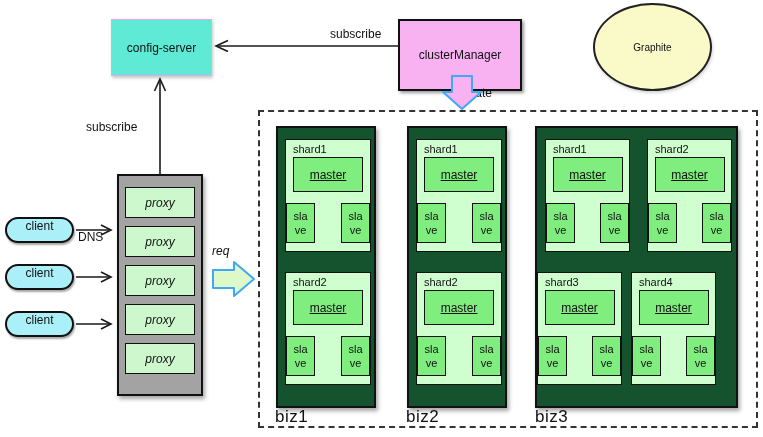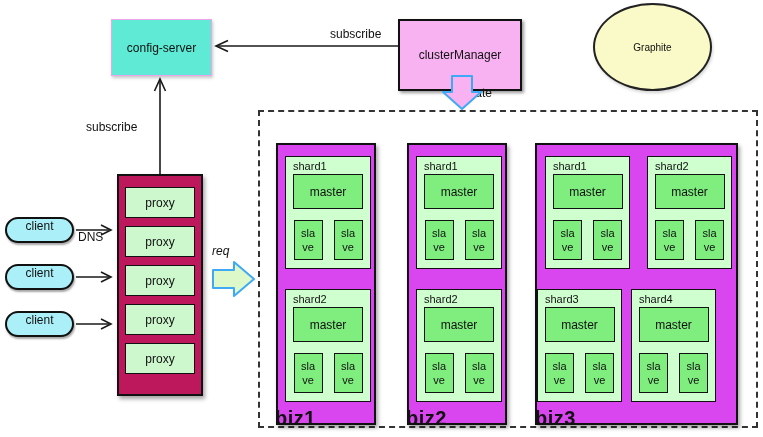--- a/index.html
+++ b/index.html
@@ -15,41 +15,41 @@
   #graphite{left:593px;top:3px;width:119px;height:88px;background:#FAF9C8;
         border:2px solid #222;border-radius:50%;font-size:10px;
         box-shadow:1px 2px 3px rgba(150,150,150,.4);}
 
   .client{position:absolute;left:5px;width:69px;height:26px;background:#ABF0F8;
         border:2px solid #111;border-radius:13px;display:flex;align-items:flex-start;
         justify-content:center;font-size:12px;box-sizing:border-box;
         box-shadow:1px 2px 2px rgba(0,0,0,.35);}
 
   #proxy-group{position:absolute;left:117px;top:174px;width:86px;height:222px;
-        background:#be185d;border:2px solid #111;box-sizing:border-box;
+        background:#a3a3a3;border:2px solid #111;box-sizing:border-box;
         display:flex;flex-direction:column;align-items:center;padding-top:11px;gap:8px;
-        box-shadow:2px 3px 4px rgba(0,0,0,.35);}
+        box-shadow:2px 3px 4px rgba(0,0,0,.35);font-style:italic;}
   .proxy{width:70px;height:31px;background:#CDF8CD;border:1.6px solid #111;
         box-sizing:border-box;display:flex;align-items:center;justify-content:center;
         font-size:12px;flex:0 0 auto;}
 
   #dashed-zone{position:absolute;left:258px;top:110px;width:500px;height:318px;
         border:2px dashed #333;box-sizing:border-box;}
 
-  .biz{position:absolute;top:126px;height:282px;background:#d946ef;border:2px solid #111;
-        box-sizing:border-box;box-shadow:2px 3px 4px rgba(0,0,0,.35);margin-top:17px;}
-  .biz-label{position:absolute;top:407px;font-size:20px;letter-spacing:.5px;font-weight:bold;}
+  .biz{position:absolute;top:126px;height:282px;background:#14532d;border:2px solid #111;
+        box-sizing:border-box;box-shadow:2px 3px 4px rgba(0,0,0,.35);}
+  .biz-label{position:absolute;top:407px;font-size:17px;letter-spacing:.5px;}
 
   .shard{position:absolute;width:86px;height:113px;background:#CFFFCF;
         border:1.6px solid #111;box-sizing:border-box;}
   .shard.narrow{width:85px;}
   .shard-label{font-size:11px;padding:3px 0 0 7px;}
   .master{width:70px;height:35px;margin:2px auto 0;background:#7FEE7F;border:1.6px solid #111;
-        box-sizing:border-box;display:flex;align-items:center;justify-content:center;font-size:12px;}
-  .slaves{display:flex;justify-content:center;gap:11px;margin-top:11px;}
+        box-sizing:border-box;display:flex;align-items:center;justify-content:center;font-size:12px;text-decoration:underline;}
+  .slaves{display:flex;justify-content:space-between;gap:11px;margin-top:11px;}
   .slave{width:29px;height:40px;background:#7FEE7F;border:1.6px solid #111;box-sizing:border-box;
         display:flex;align-items:center;justify-content:center;}
   .slave-text{width:19px;font-size:11px;line-height:1.3;word-break:break-all;text-align:center;}
 
   .edge-label{position:absolute;font-size:12px;white-space:nowrap;}
   #arrow-layer{position:absolute;left:0;top:0;z-index:10;pointer-events:none;}
 </style>
 </head>
 <body>
 

